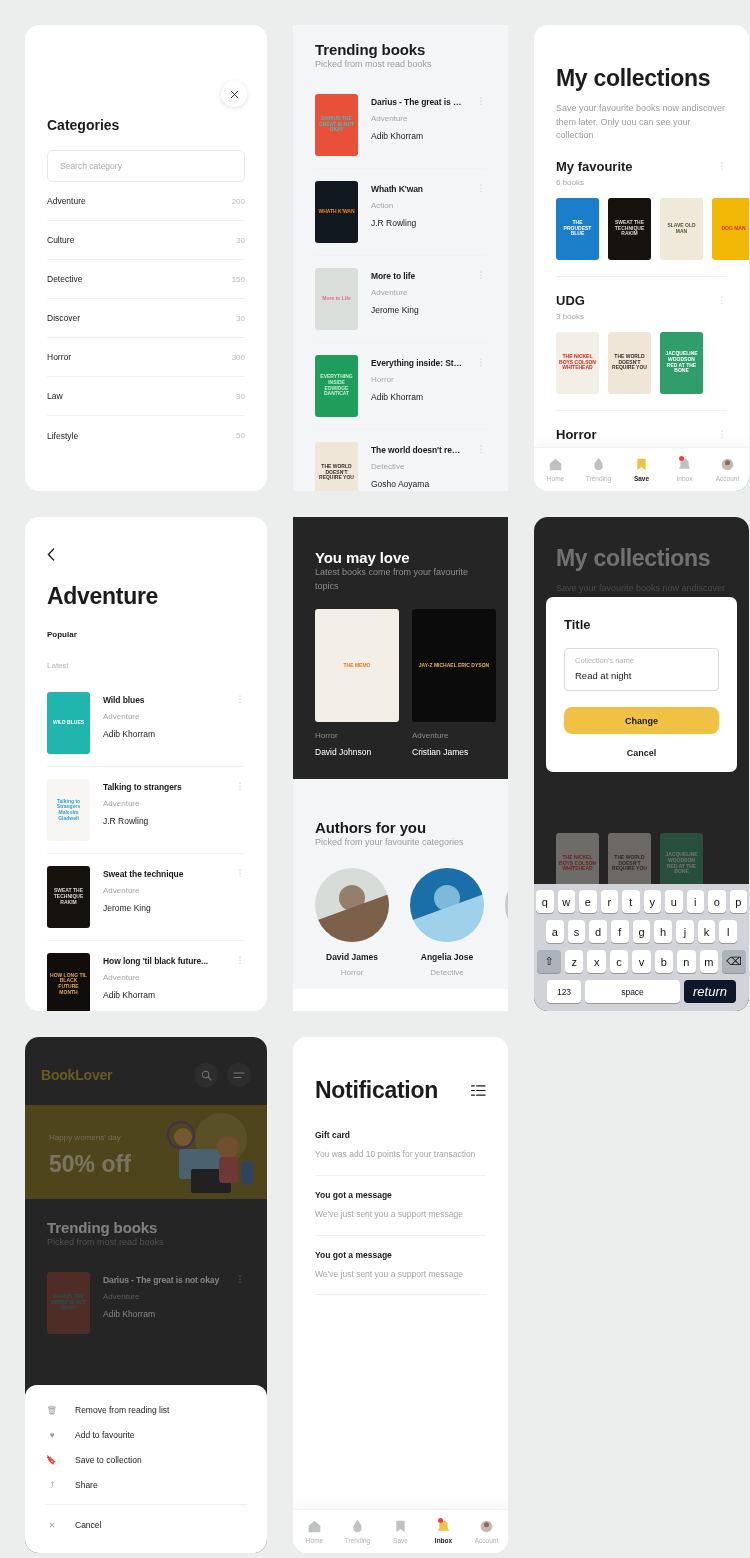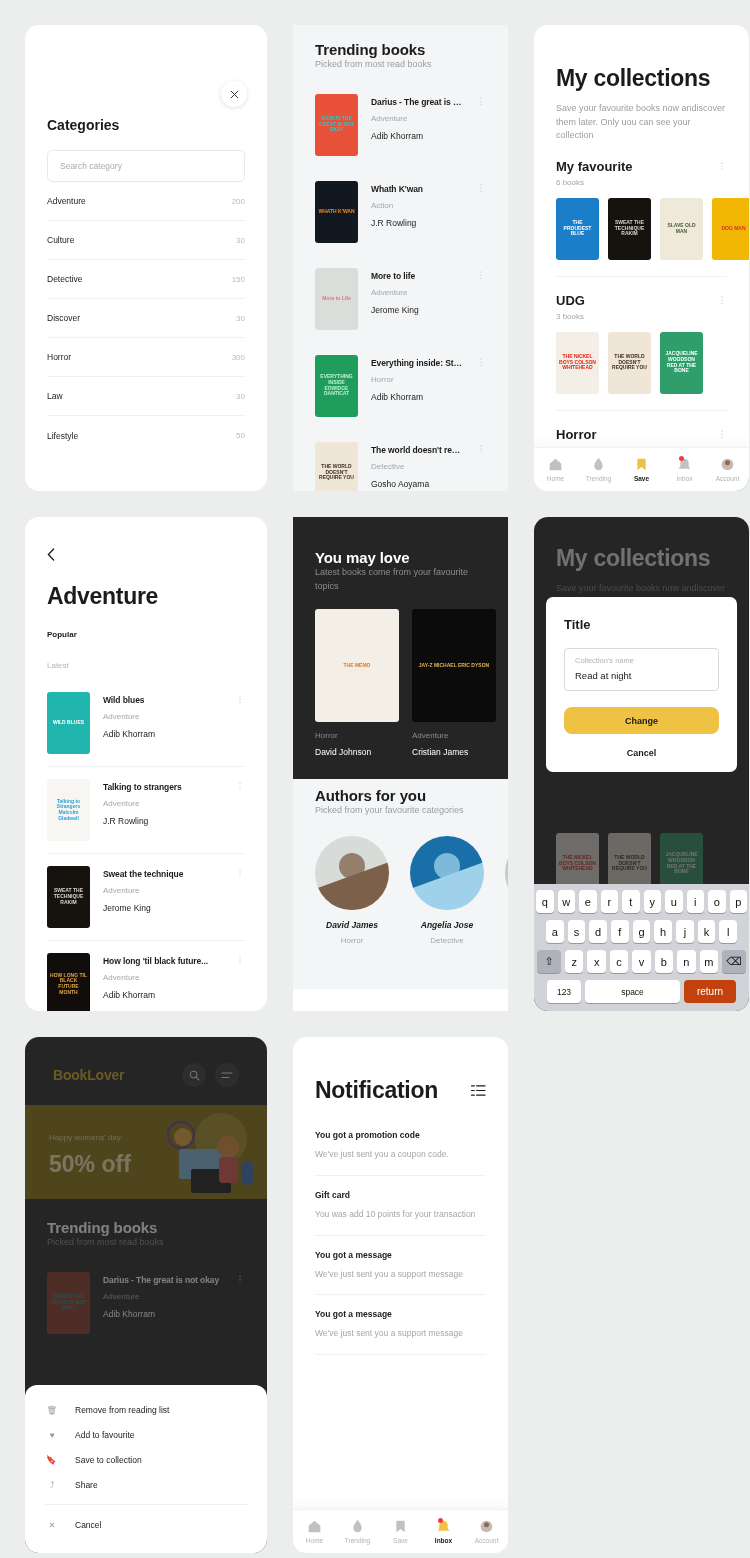--- a/index.html
+++ b/index.html
@@ -89,21 +89,21 @@
   .yml-row { display:flex; gap:13px; margin-top:16px; }
   .yml { width:84px; flex:none; }
   .yml .cover { width:84px; height:113px; border-radius:3px; }
   .yml .g { font-size:8px; color:#8a8c8e; margin-top:9px; }
   .yml .a { font-size:8.5px; color:#fff; margin-top:7px; }
 
   
   .auth-row { display:flex; gap:21px; margin-top:18px; }
   .auth { width:74px; text-align:center; flex:none; }
   .ava { width:74px; height:74px; border-radius:50%; overflow:hidden; position:relative; }
-  .auth .n { font-size:8.5px; font-weight:bold; margin-top:10px;font-style:italic; }
+  .auth .n { font-size:8.5px; font-weight:bold; margin-top:10px; }
   .auth .c { font-size:8px; color:#a4a6a8; margin-top:6px; }
   .modal {
     position:absolute; left:12px; right:12px; top:80px;
     background:#fff; border-radius:7px; padding:20px 18px 14px;
   }
   .modal h3 { font-size:13px; font-weight:bold; }
   .field { margin-top:16px; border:1px solid #d9dadc; border-radius:4px; padding:7px 10px 9px; }
   .field .ph { font-size:7.5px; color:#b0b2b4; }
   .field .val { font-size:9.5px; margin-top:5px; }
   .btn-primary {
@@ -118,25 +118,25 @@
   .kbrow { display:flex; justify-content:center; gap:4px; margin-bottom:7px; }
   .key {
     background:#fff; border-radius:4px; box-shadow:0 1px 0 rgba(0,0,0,.28);
     height:23px; min-width:17.5px; flex:1;
     display:flex; align-items:center; justify-content:center;
     font-size:11px; color:#111;
   }
   .key.wide { flex:0 0 24px; background:#aeb2bb; }
   .key.sp { flex:0 0 34px; font-size:8.5px; }
   .key.space { flex:0 0 95px; font-size:8.5px; }
-  .key.ret { flex:0 0 52px; background:#c2410c; color:#fff; font-size:10px; box-shadow:none; }
+  .key.ret { flex:0 0 52px; background:#0f172a; color:#fff; font-size:13px; box-shadow:none;font-style:italic; }
   .kbrow.mid { padding:0 9px; }
 
   
-  .bl-head { display:flex; align-items:center; justify-content:space-between; padding:26px 28px 18px; }
+  .bl-head { display:flex; align-items:center; justify-content:space-between; padding:26px 16px 18px; }
   .bl-logo { font-size:14px; font-weight:bold; color:#c9a227; letter-spacing:-.2px; }
   .ico-circle { width:24px; height:24px; border-radius:50%; background:#3a3a3a; display:flex; align-items:center; justify-content:center; }
   .banner { height:94px; background:#8a7412; position:relative; overflow:hidden; }
   .banner .cap { position:absolute; left:24px; top:28px; font-size:8px; color:#d9cf9a; }
   .banner .off { position:absolute; left:24px; top:46px; font-size:23px; font-weight:bold; color:#efe5b5; }
 
   
   .sheet { position:absolute; left:0; right:0; bottom:0; background:#fff; border-radius:12px 12px 0 0; padding:12px 20px 16px; }
   .srow { display:flex; align-items:center; gap:16px; height:25px; font-size:8.5px; }
   .srow .gi { width:14px; display:flex; justify-content:center; color:#9b9d9f; }
@@ -452,21 +452,21 @@
               <div class="cover" style="background:#0b0b0b">
                 <div class="cv" style="color:#e0b84a">JAY-Z MICHAEL ERIC DYSON</div>
               </div>
               <div class="g">Adventure</div>
               <div class="a">Cristian James</div>
             </div>
           </div>
       </div>
     </div>
     <div class="card flat" style="border-radius:0; height:210px; overflow:hidden;">
-      <div class="p-24" style="padding-top:8px;">
+      <div class="p-24" style="padding-top:40px;">
         <h2 class="sect">Authors for you</h2>
         <div class="sub">Picked from your favourite categories</div>
         <div class="auth-row" id="auth-list">
             <div class="auth">
               <div class="ava" style="background:linear-gradient(160deg,#d8dcd8 0%,#d8dcd8 52%,#7d604a 53%,#7d604a 100%)"><svg width="74" height="74" viewBox="0 0 74 74">
                   <circle cx="37" cy="30" r="13" fill="#7d604a" opacity=".75"></circle>
                   <ellipse cx="37" cy="66" rx="23" ry="18" fill="#7d604a" opacity=".55"></ellipse>
                 </svg></div>
               <div class="n">David James</div>
               <div class="c">Horror</div>
@@ -648,24 +648,20 @@
     <div class="p-24" style="padding-top:40px;">
       <div style="display:flex; align-items:center; justify-content:space-between;">
         <h1 class="title">Notification</h1>
         <svg width="15" height="13" viewBox="0 0 16 14">
           <path d="M6 2 H15 M6 7 H15 M6 12 H15" stroke="#1b1b1b" stroke-width="1.3" stroke-linecap="round"></path>
           <path d="M0.5 2 H3.5 M0.5 7 H3.5 M0.5 12 H3.5" stroke="#1b1b1b" stroke-width="1.3" stroke-linecap="round"></path>
         </svg>
       </div>
       <div style="margin-top:12px;" id="notif-list">
           <div class="nrow">
-            <div class="t">You got a promotion code</div>
-            <div class="d">We've just sent you a coupon code.</div>
-          </div>
-          <div class="nrow">
             <div class="t">Gift card</div>
             <div class="d">You was add 10 points for your transaction</div>
           </div>
           <div class="nrow">
             <div class="t">You got a message</div>
             <div class="d">We've just sent you a support message</div>
           </div>
           <div class="nrow">
             <div class="t">You got a message</div>
             <div class="d">We've just sent you a support message</div>

